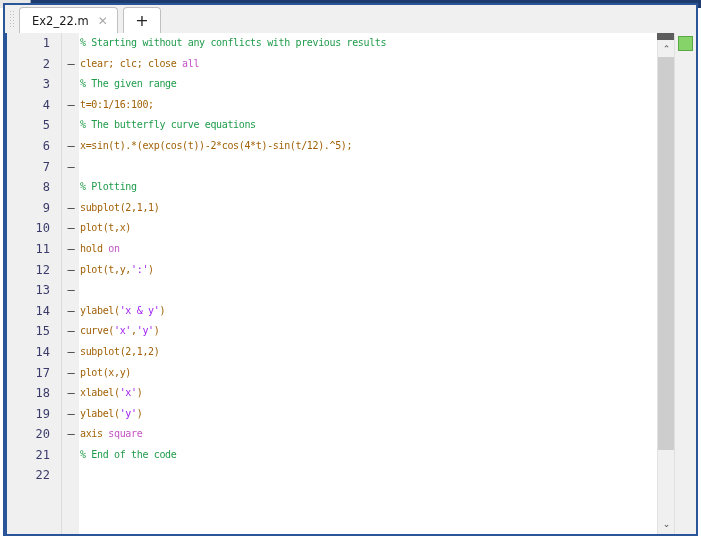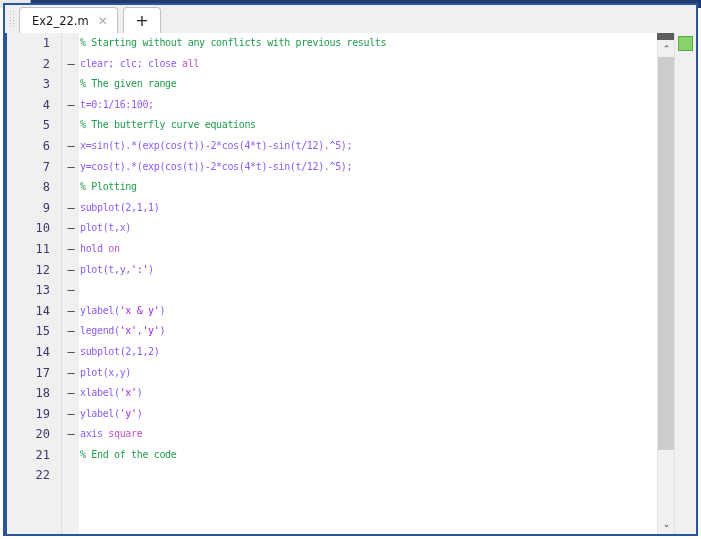--- a/index.html
+++ b/index.html
@@ -178,21 +178,21 @@
     font-family: "DejaVu Sans Mono", monospace;
     font-size: 10px;
     line-height: 20.6px;
     color: #000000;
     white-space: pre;
     letter-spacing: -0.35px;
   }
   .tok-comment { color: #1f9c4b; }
   .tok-keyword { color: #c452c4; }
   .tok-string  { color: #a020f0; }
-  .tok-plain   { color: #8b5cf6; margin-top: 40px; }
+  .tok-plain   { color: #a16207; margin-top: 40px; }
 
   
   .vscroll {
     position: absolute;
     right: 22px; top: 0; bottom: 0;
     width: 17px;
     background: #f0f0f0;
     border-left: 1px solid #e2e2e2;
     box-sizing: border-box;
   }
@@ -281,29 +281,29 @@
       <div class="gutter-bg2"></div>
       <div class="leftedge"></div>
 
       <div class="code-area" id="code-area">
           <div class="row"><span class="lineno">1</span><span class="dash"></span><span class="code"><span class="tok-comment">% Starting without any conflicts with previous results</span></span></div>
           <div class="row"><span class="lineno">2</span><span class="dash">–</span><span class="code"><span class="tok-plain">clear; clc; close </span><span class="tok-keyword">all</span></span></div>
           <div class="row"><span class="lineno">3</span><span class="dash"></span><span class="code"><span class="tok-comment">% The given range</span></span></div>
           <div class="row"><span class="lineno">4</span><span class="dash">–</span><span class="code"><span class="tok-plain">t=0:1/16:100;</span></span></div>
           <div class="row"><span class="lineno">5</span><span class="dash"></span><span class="code"><span class="tok-comment">% The butterfly curve equations</span></span></div>
           <div class="row"><span class="lineno">6</span><span class="dash">–</span><span class="code"><span class="tok-plain">x=sin(t).*(exp(cos(t))-2*cos(4*t)-sin(t/12).^5);</span></span></div>
-          <div class="row"><span class="lineno">7</span><span class="dash">–</span><span class="code"><span class="tok-plain">y=cos(t).*(exp(cos(t))-2*cos(4*t)-sin(t/12).^5);</span></span></div>
+          <div class="row"><span class="lineno">7</span><span class="dash">–</span></div>
           <div class="row"><span class="lineno">8</span><span class="dash"></span><span class="code"><span class="tok-comment">% Plotting</span></span></div>
           <div class="row"><span class="lineno">9</span><span class="dash">–</span><span class="code"><span class="tok-plain">subplot(2,1,1)</span></span></div>
           <div class="row"><span class="lineno">10</span><span class="dash">–</span><span class="code"><span class="tok-plain">plot(t,x)</span></span></div>
           <div class="row"><span class="lineno">11</span><span class="dash">–</span><span class="code"><span class="tok-plain">hold </span><span class="tok-keyword">on</span></span></div>
           <div class="row"><span class="lineno">12</span><span class="dash">–</span><span class="code"><span class="tok-plain">plot(t,y,</span><span class="tok-string">':'</span><span class="tok-plain">)</span></span></div>
           <div class="row"><span class="lineno">13</span><span class="dash">–</span></div>
           <div class="row"><span class="lineno">14</span><span class="dash">–</span><span class="code"><span class="tok-plain">ylabel(</span><span class="tok-string">'x &amp; y'</span><span class="tok-plain">)</span></span></div>
-          <div class="row"><span class="lineno">15</span><span class="dash">–</span><span class="code"><span class="tok-plain">legend(</span><span class="tok-string">'x'</span><span class="tok-plain">,</span><span class="tok-string">'y'</span><span class="tok-plain">)</span></span></div>
+          <div class="row"><span class="lineno">15</span><span class="dash">–</span><span class="code"><span class="tok-plain">curve(</span><span class="tok-string">'x'</span><span class="tok-plain">,</span><span class="tok-string">'y'</span><span class="tok-plain">)</span></span></div>
           <div class="row"><span class="lineno">14</span><span class="dash">–</span><span class="code"><span class="tok-plain">subplot(2,1,2)</span></span></div>
           <div class="row"><span class="lineno">17</span><span class="dash">–</span><span class="code"><span class="tok-plain">plot(x,y)</span></span></div>
           <div class="row"><span class="lineno">18</span><span class="dash">–</span><span class="code"><span class="tok-plain">xlabel(</span><span class="tok-string">'x'</span><span class="tok-plain">)</span></span></div>
           <div class="row"><span class="lineno">19</span><span class="dash">–</span><span class="code"><span class="tok-plain">ylabel(</span><span class="tok-string">'y'</span><span class="tok-plain">)</span></span></div>
           <div class="row"><span class="lineno">20</span><span class="dash">–</span><span class="code"><span class="tok-plain">axis </span><span class="tok-keyword">square</span></span></div>
           <div class="row"><span class="lineno">21</span><span class="dash"></span><span class="code"><span class="tok-comment">% End of the code</span></span></div>
           <div class="row"><span class="lineno">22</span><span class="dash"></span><span class="code"><span class="tok-plain"></span></span></div>
         </div>
 
       <div class="vscroll">

